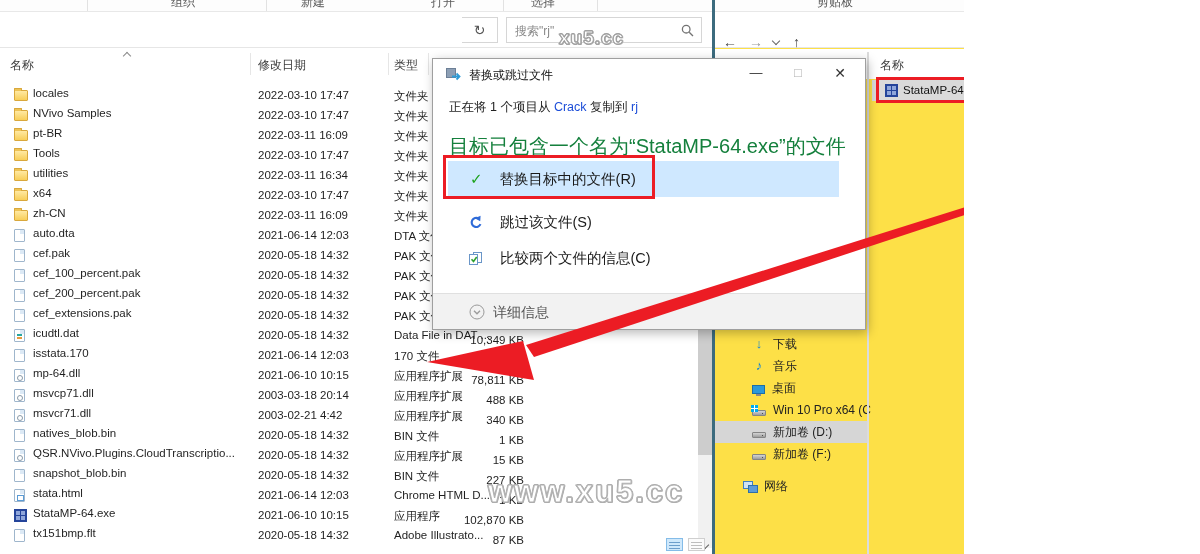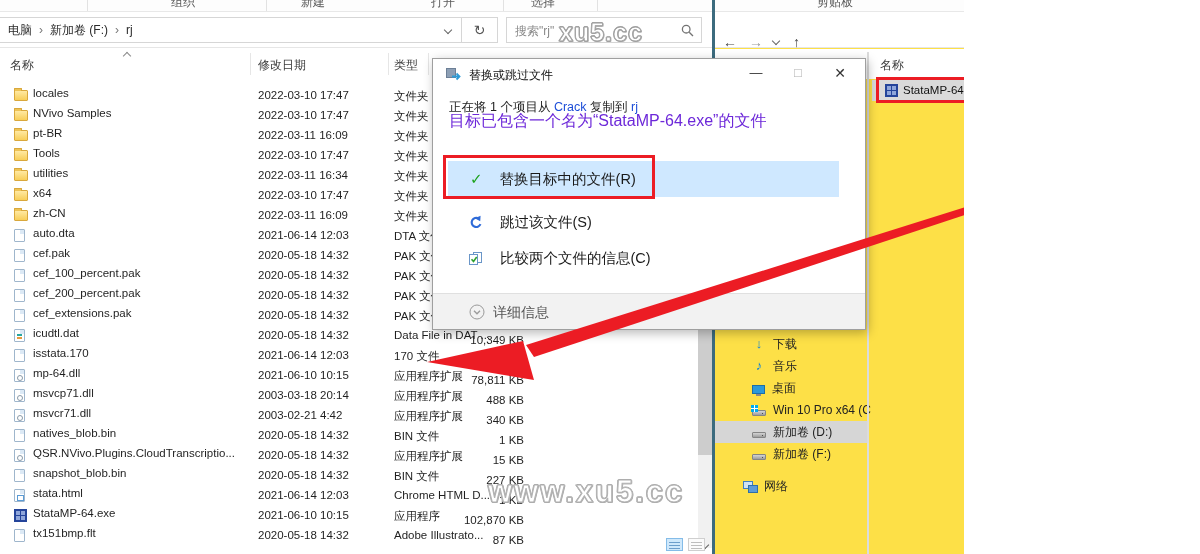--- a/index.html
+++ b/index.html
@@ -31,21 +31,21 @@
   .refresh-box{position:absolute;left:462px;top:5px;width:36px;height:26px;border:1px solid #d6d6d6;border-left:none;
                text-align:center;line-height:24px;font-size:14px;color:#555;background:#fff}
   .search-box{position:absolute;left:506px;top:5px;width:196px;height:26px;border:1px solid #d6d6d6;background:#fff}
   .search-ph{position:absolute;left:8px;top:5px;font-size:12px;color:#8a8a8a}
   .search-mag{position:absolute;right:7px;top:6px}
 
   
   .wm{position:absolute;color:#fff;font-weight:bold;pointer-events:none;
       text-shadow:-1px 0 #a8a8a8,1px 0 #a8a8a8,0 -1px #a8a8a8,0 1px #a8a8a8,1px 1px #bdbdbd;
       -webkit-text-stroke:0.8px #9a9a9a}
-  .wm-search{left:52px;top:0;font-size:25px;letter-spacing:1px;z-index:6}
+  .wm-search{left:52px;top:9px;font-size:19px;letter-spacing:1px;z-index:6}
   .wm-big{left:488px;top:474px;font-size:31px;letter-spacing:2px;z-index:6;
           -webkit-text-stroke:1.2px #b3b3b3}
 
   
   .list-header{position:absolute;left:0;top:49px;right:0;height:30px;background:#fff;font-size:12px;color:#3c3c3c}
   .lh-text{position:absolute;top:8px;white-space:nowrap}
   .lh-sep{position:absolute;top:4px;width:1px;height:22px;background:#e6e6e6}
   .lh-caret{position:absolute;top:4px}
 
   
@@ -120,21 +120,21 @@
           border:1px solid #9f9f9f;box-shadow:2px 3px 10px rgba(0,0,0,.28)}
   .dlg-titlebar{position:absolute;left:0;top:0;right:0;height:30px;background:#fff}
   .dlg-title-icon{position:absolute;left:13px;top:9px}
   .dlg-title{position:absolute;left:36px;top:8px;font-size:12px;color:#111}
   .dlg-btn{position:absolute;top:0;width:42px;height:30px;text-align:center;line-height:28px;font-size:13px;color:#333}
   .dlg-btn.min{left:302px}
   .dlg-btn.max{left:344px;color:#b0b0b0}
   .dlg-btn.close{left:386px;font-size:14px}
   .dlg-status{position:absolute;left:16px;top:40px;font-size:12.5px;color:#222;white-space:nowrap}
   .dlg-link{color:#1d4ed8}
-  .dlg-message{position:absolute;left:16px;top:52px;font-size:16px;color:#6d28d9;white-space:nowrap}
+  .dlg-message{position:absolute;left:16px;top:74px;font-size:20px;color:#15803d;white-space:nowrap}
   .dlg-opt{position:absolute;left:15px;width:391px;display:flex;align-items:center;font-size:14.5px;color:#1a1a1a}
   .dlg-opt1{top:102px;height:36px;background:#cfe8ff}
   .dlg-opt2{top:150px;height:26px}
   .dlg-opt3{top:186px;height:26px}
   .dlg-check{margin-left:22px;color:#1ca21c;font-size:15px;font-weight:bold}
   .dlg-opt .opt-icon{margin-left:20px;flex:none;display:inline-flex}
   .dlg-opt .opt-label{margin-left:17px}
   .dlg-footer{position:absolute;left:0;right:0;bottom:0;height:36px;background:#f2f2f2;border-top:1px solid #e0e0e0}
   .dlg-details-icon{position:absolute;left:36px;top:10px}
   .dlg-details-label{position:absolute;left:60px;top:10px;font-size:14px;color:#555}
@@ -156,24 +156,20 @@
         <span class="ribbon-label" style="left: 313px;">新建</span>
         <span class="ribbon-label" style="left: 443px;">打开</span>
         <span class="ribbon-label" style="left: 543px;">选择</span>
         <span class="ribbon-sep" style="left: 87px;"></span>
         <span class="ribbon-sep" style="left: 266px;"></span>
         <span class="ribbon-sep" style="left: 503px;"></span>
         <span class="ribbon-sep" style="left: 597px;"></span>
       </div>
 
     <div class="address-row">
-      <div class="crumb-box lw-crumb-box">
-        <span id="lw-crumbs"><span class="crumb">电脑</span><span class="crumb-sep">›</span><span class="crumb">新加卷 (F:)</span><span class="crumb-sep">›</span><span class="crumb">rj</span></span>
-        <span class="caret lw-crumb-caret"></span>
-      </div>
       <div class="refresh-box">
         <span>↻</span>
       </div>
       <div class="search-box">
         <span class="search-ph">搜索"rj"</span>
         <span class="wm wm-search">xu5.cc</span>
         <svg class="search-mag" width="13" height="13">
           <circle cx="5.2" cy="5.2" r="3.8" fill="none" stroke="#737373" stroke-width="1.3"></circle>
           <line x1="8.2" y1="8.2" x2="12" y2="12" stroke="#737373" stroke-width="1.3"></line>
         </svg>

